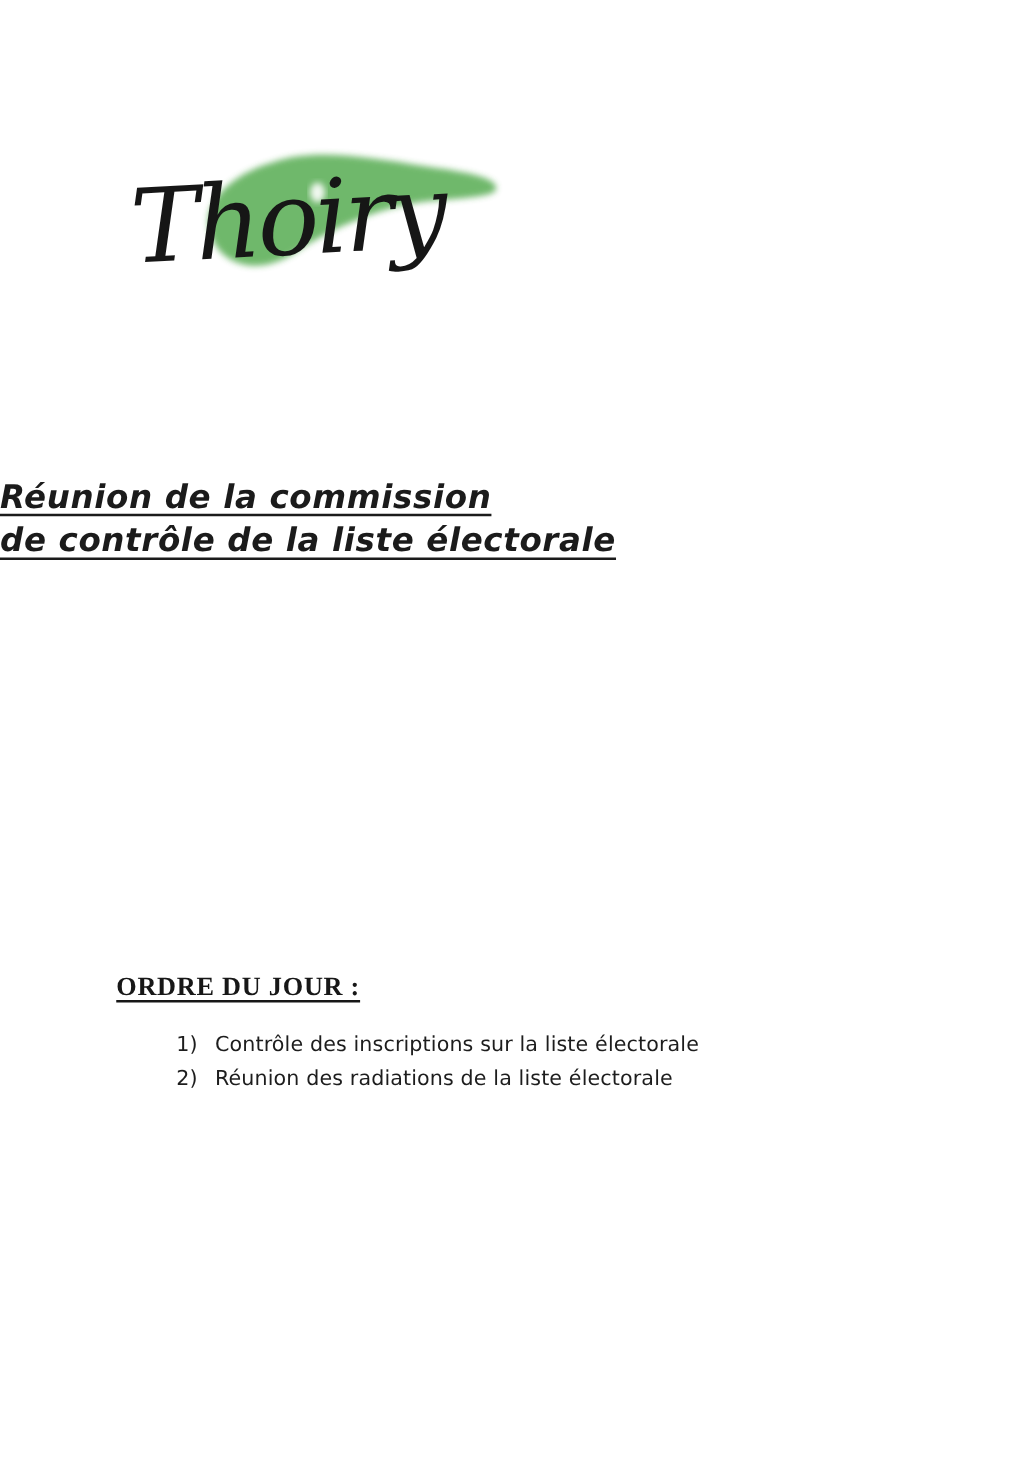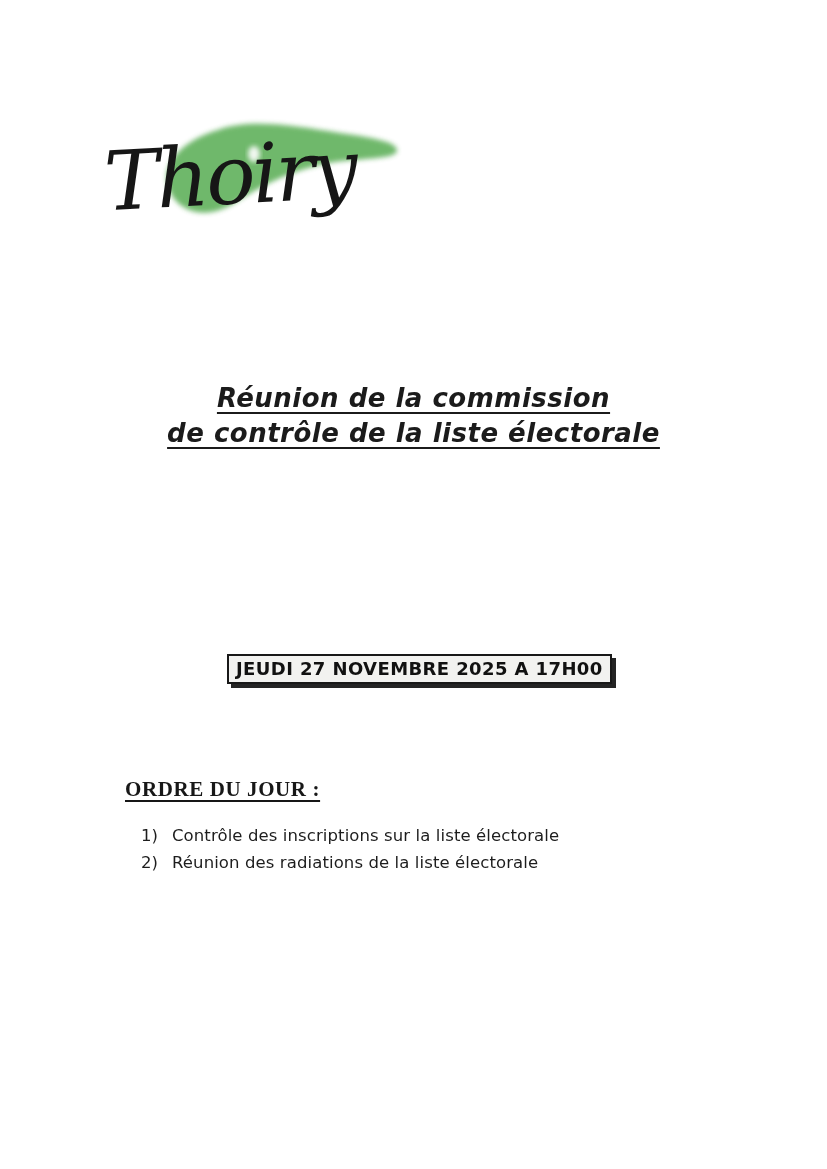--- a/index.html
+++ b/index.html
@@ -32,21 +32,21 @@
     fill: #161616;
     letter-spacing: -3px;
   }
 
   
   .title-block {
     position: absolute;
     left: 0;
     top: 381px;
     width: 827px;
-    text-align: center;
+    text-align: left;
     font-family: "DejaVu Sans", sans-serif;
     font-weight: bold;
     font-style: italic;
     font-size: 26px;
     letter-spacing: 0.5px;
     line-height: 35px;
     color: #1b1b1b;
   }
   .title-line {
     text-decoration: underline;
@@ -99,21 +99,20 @@
     left: 93px;
     top: 777px;
     font-family: "Liberation Serif", "DejaVu Serif", serif;
     font-weight: bold;
     font-size: 21px;
     letter-spacing: 0.6px;
     text-decoration: underline;
     text-decoration-thickness: 2px;
     text-underline-offset: 4px;
     color: #171717;
-    margin-left: 32px;
   }
   .agenda-list {
     position: absolute;
     left: 141px;
     top: 822px;
   }
   .agenda-item {
     display: flex;
     align-items: baseline;
     font-size: 16.5px;
@@ -149,21 +148,20 @@
       <text x="6" y="122" transform="rotate(-3 10 120)">Thoiry</text>
     </svg>
   </div>
 
   <div class="title-block">
     <div><span class="title-line">Réunion de la commission</span></div>
     <div><span class="title-line">de contrôle de la liste électorale</span></div>
   </div>
 
 
-  <div class="shadow-box date-box">JEUDI 27 NOVEMBRE 2025 A 17H00</div>
 
 
   <div class="agenda-heading">ORDRE DU JOUR :</div>
 
   <div class="agenda-list">
     <div class="agenda-item">
       <span class="num">1)</span>
       <span class="txt">Contrôle des inscriptions sur la liste électorale</span>
     </div>
     <div class="agenda-item">

